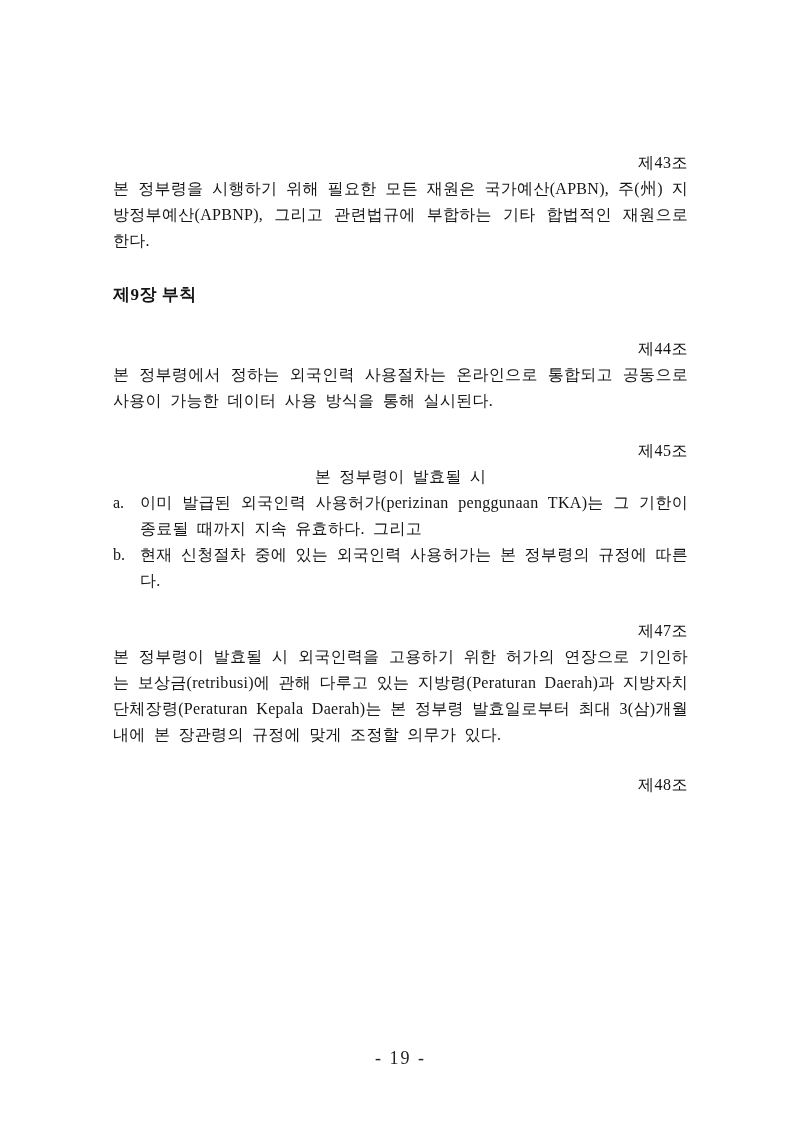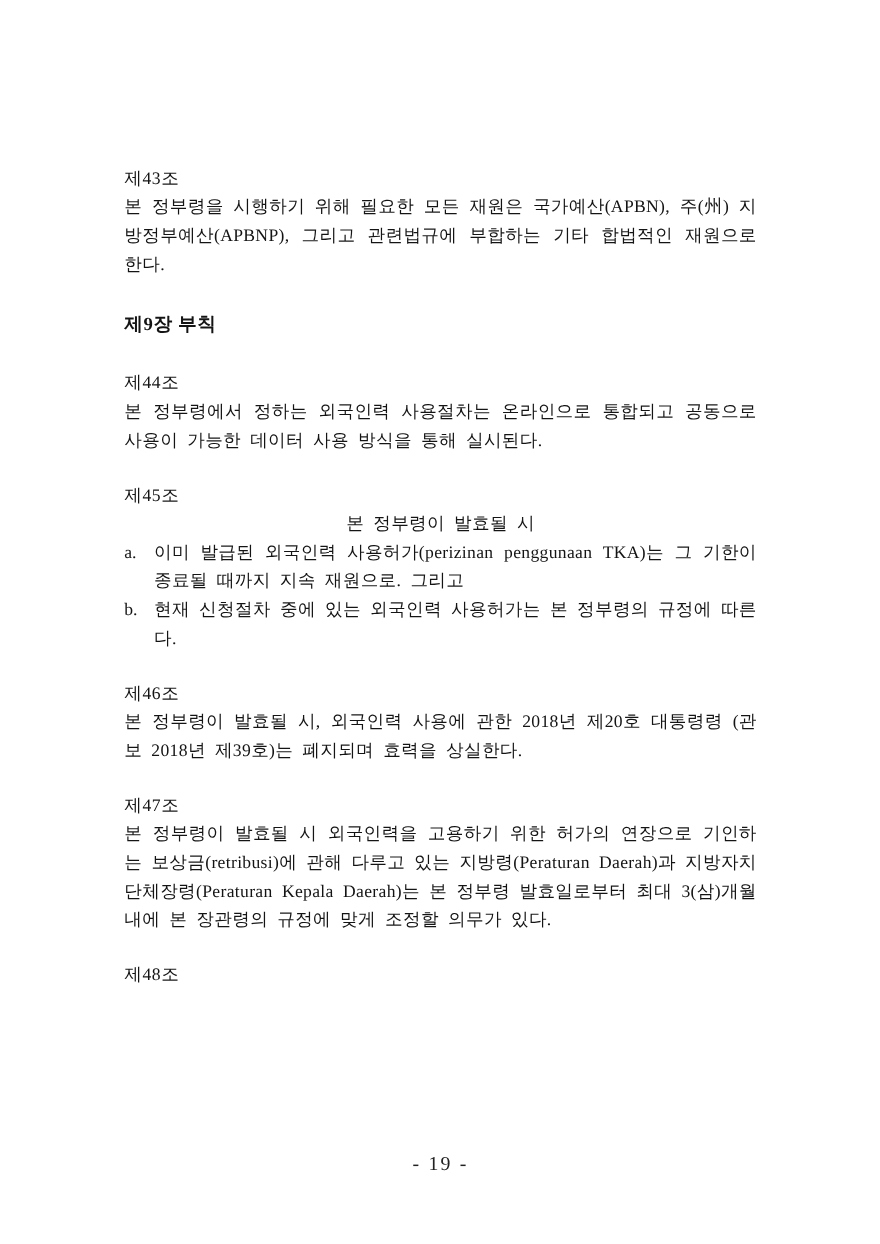--- a/index.html
+++ b/index.html
@@ -20,21 +20,21 @@
     left: 113px;
     top: 150px;
     width: 575px;
     font-size: 16px;
     line-height: 26px;
   }
   .article {
     margin: 0 0 24px 0;
   }
   .article-label {
-    text-align: left;
+    text-align: right;
     letter-spacing: 0.5px;
   }
   p.body-text {
     margin: 0;
     text-align: justify;
     word-spacing: 4px;
     letter-spacing: 0.3px;
   }
   .chapter-heading {
     font-weight: bold;
@@ -89,33 +89,29 @@
     <div class="article-label">제44조</div>
     <p class="body-text">본 정부령에서 정하는 외국인력 사용절차는 온라인으로 통합되고 공동으로 사용이 가능한 데이터 사용 방식을 통해 실시된다.</p>
   </section>
 
 
   <section class="article">
     <div class="article-label">제45조</div>
     <p class="intro-line">본 정부령이 발효될 시</p>
     <div class="list-item">
       <span class="list-marker">a.</span>
-      <span class="list-text">이미 발급된 외국인력 사용허가(perizinan penggunaan TKA)는 그 기한이 종료될 때까지 지속 재원으로. 그리고</span>
+      <span class="list-text">이미 발급된 외국인력 사용허가(perizinan penggunaan TKA)는 그 기한이 종료될 때까지 지속 유효하다. 그리고</span>
     </div>
     <div class="list-item">
       <span class="list-marker">b.</span>
       <span class="list-text">현재 신청절차 중에 있는 외국인력 사용허가는 본 정부령의 규정에 따른다.</span>
     </div>
   </section>
 
 
-  <section class="article">
-    <div class="article-label">제46조</div>
-    <p class="body-text">본 정부령이 발효될 시, 외국인력 사용에 관한 2018년 제20호 대통령령 (관보 2018년 제39호)는 폐지되며 효력을 상실한다.</p>
-  </section>
 
   <section class="article">
     <div class="article-label">제47조</div>
     <p class="body-text">본 정부령이 발효될 시 외국인력을 고용하기 위한 허가의 연장으로 기인하는 보상금(retribusi)에 관해 다루고 있는 지방령(Peraturan Daerah)과 지방자치단체장령(Peraturan Kepala Daerah)는 본 정부령 발효일로부터 최대 3(삼)개월내에 본 장관령의 규정에 맞게 조정할 의무가 있다.</p>
   </section>
 
   <section class="article">
     <div class="article-label">제48조</div>
   </section>
 

